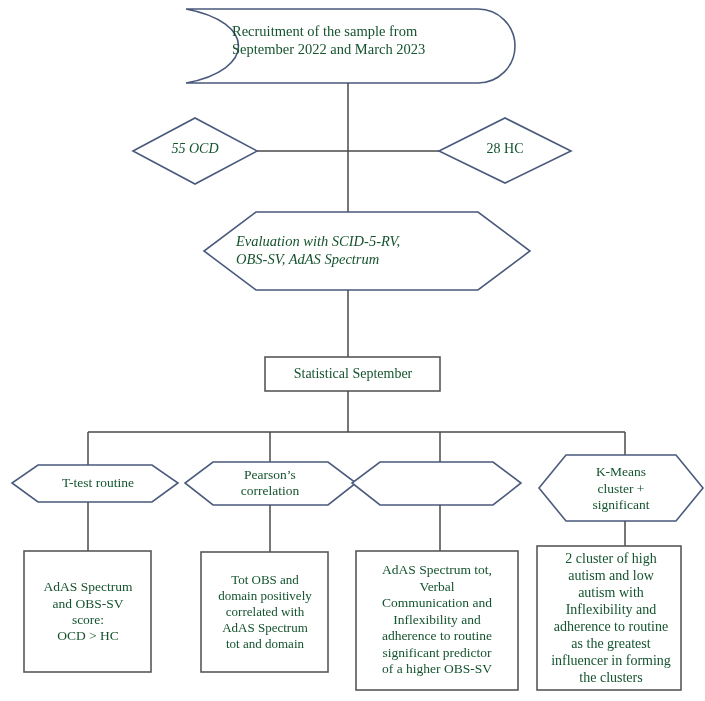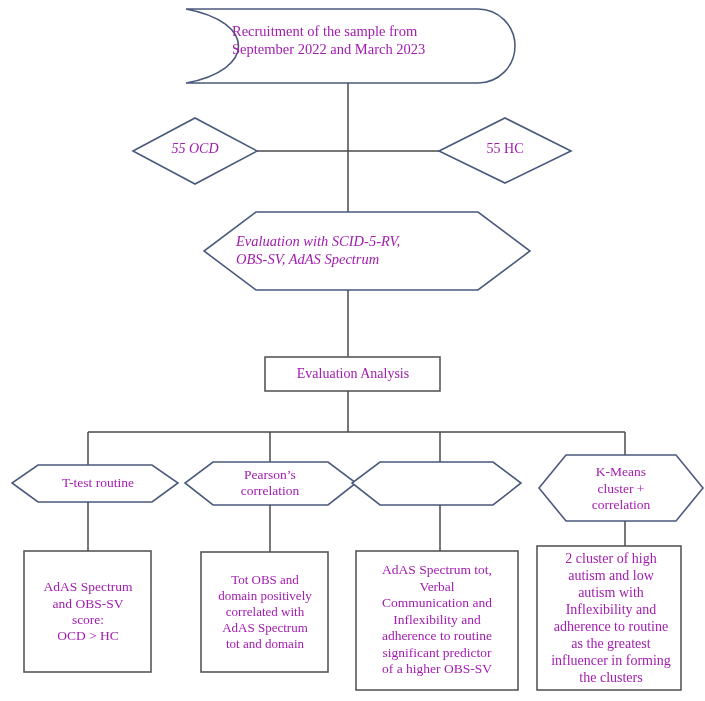--- a/index.html
+++ b/index.html
@@ -37,21 +37,21 @@
     stroke: #4a4a4a;
     stroke-width: 1.5;
     fill: none;
   }
   .node-label {
     position: absolute;
     display: flex;
     align-items: center;
     justify-content: center;
     text-align: center;
-    color: #a21caf;
+    color: #14532d;
     line-height: 1.22;
     pointer-events: none;
     white-space: pre-line;
   }
   .lbl-recruitment {
     left: 232px; top: 14px; width: 300px; height: 54px;
     font-size: 14.5px;
     text-align: left;
     justify-content: flex-start;
   }
@@ -124,36 +124,36 @@
     <rect class="box-outline" x="201" y="552" width="127" height="120"></rect>
     <rect class="box-outline" x="356" y="551" width="162" height="139"></rect>
     <rect class="box-outline" x="537" y="546" width="144" height="144"></rect>
   </svg>
 
   <div class="node-label lbl-recruitment">Recruitment of the sample from
 September 2022 and March 2023</div>
 
   <div class="node-label lbl-ocd">55 OCD</div>
 
-  <div class="node-label lbl-hc">55 HC</div>
+  <div class="node-label lbl-hc">28 HC</div>
 
   <div class="node-label lbl-eval">Evaluation with SCID-5-RV,
 OBS-SV, AdAS Spectrum</div>
 
-  <div class="node-label lbl-stat">Evaluation Analysis</div>
+  <div class="node-label lbl-stat">Statistical September</div>
 
   <div class="node-label lbl-hex1">T-test routine</div>
 
   <div class="node-label lbl-hex2">Pearson’s
 correlation</div>
 
 
   <div class="node-label lbl-hex4">K-Means
 cluster +
-correlation</div>
+significant</div>
 
   <div class="node-label lbl-box1">AdAS Spectrum
 and OBS-SV
 score:
 OCD &gt; HC</div>
 
   <div class="node-label lbl-box2">Tot OBS and
 domain positively
 correlated with
 AdAS Spectrum

